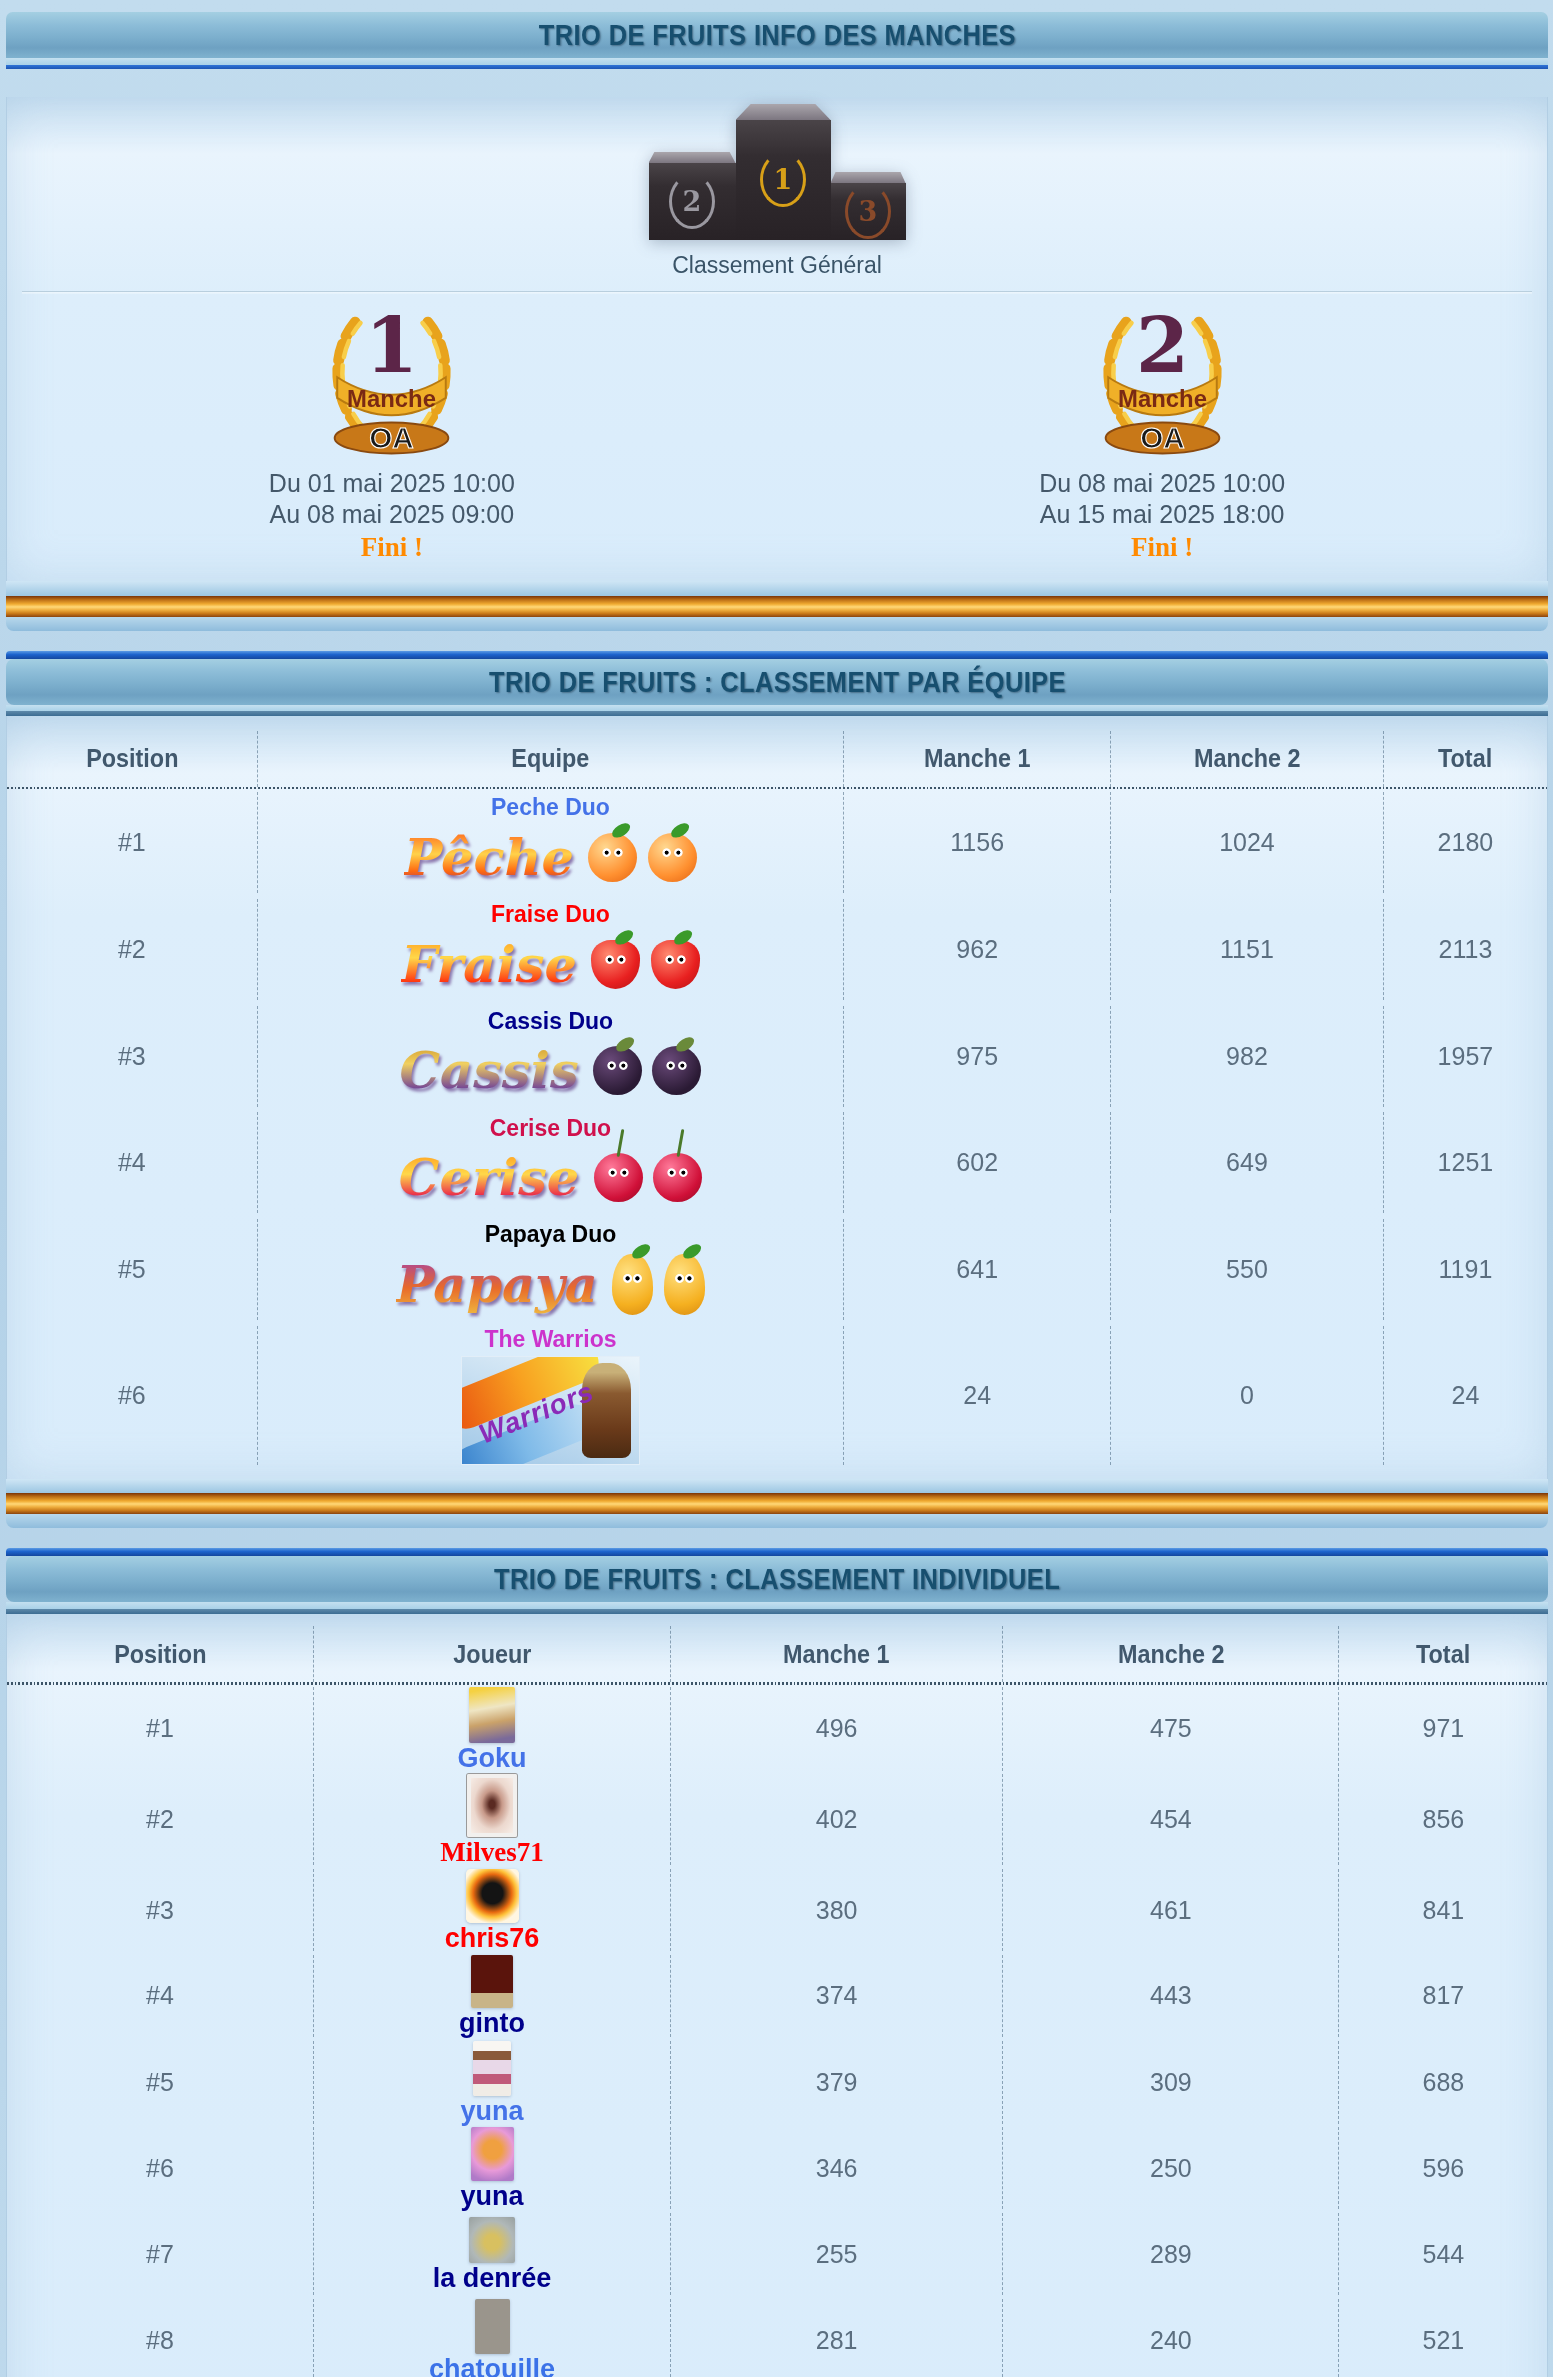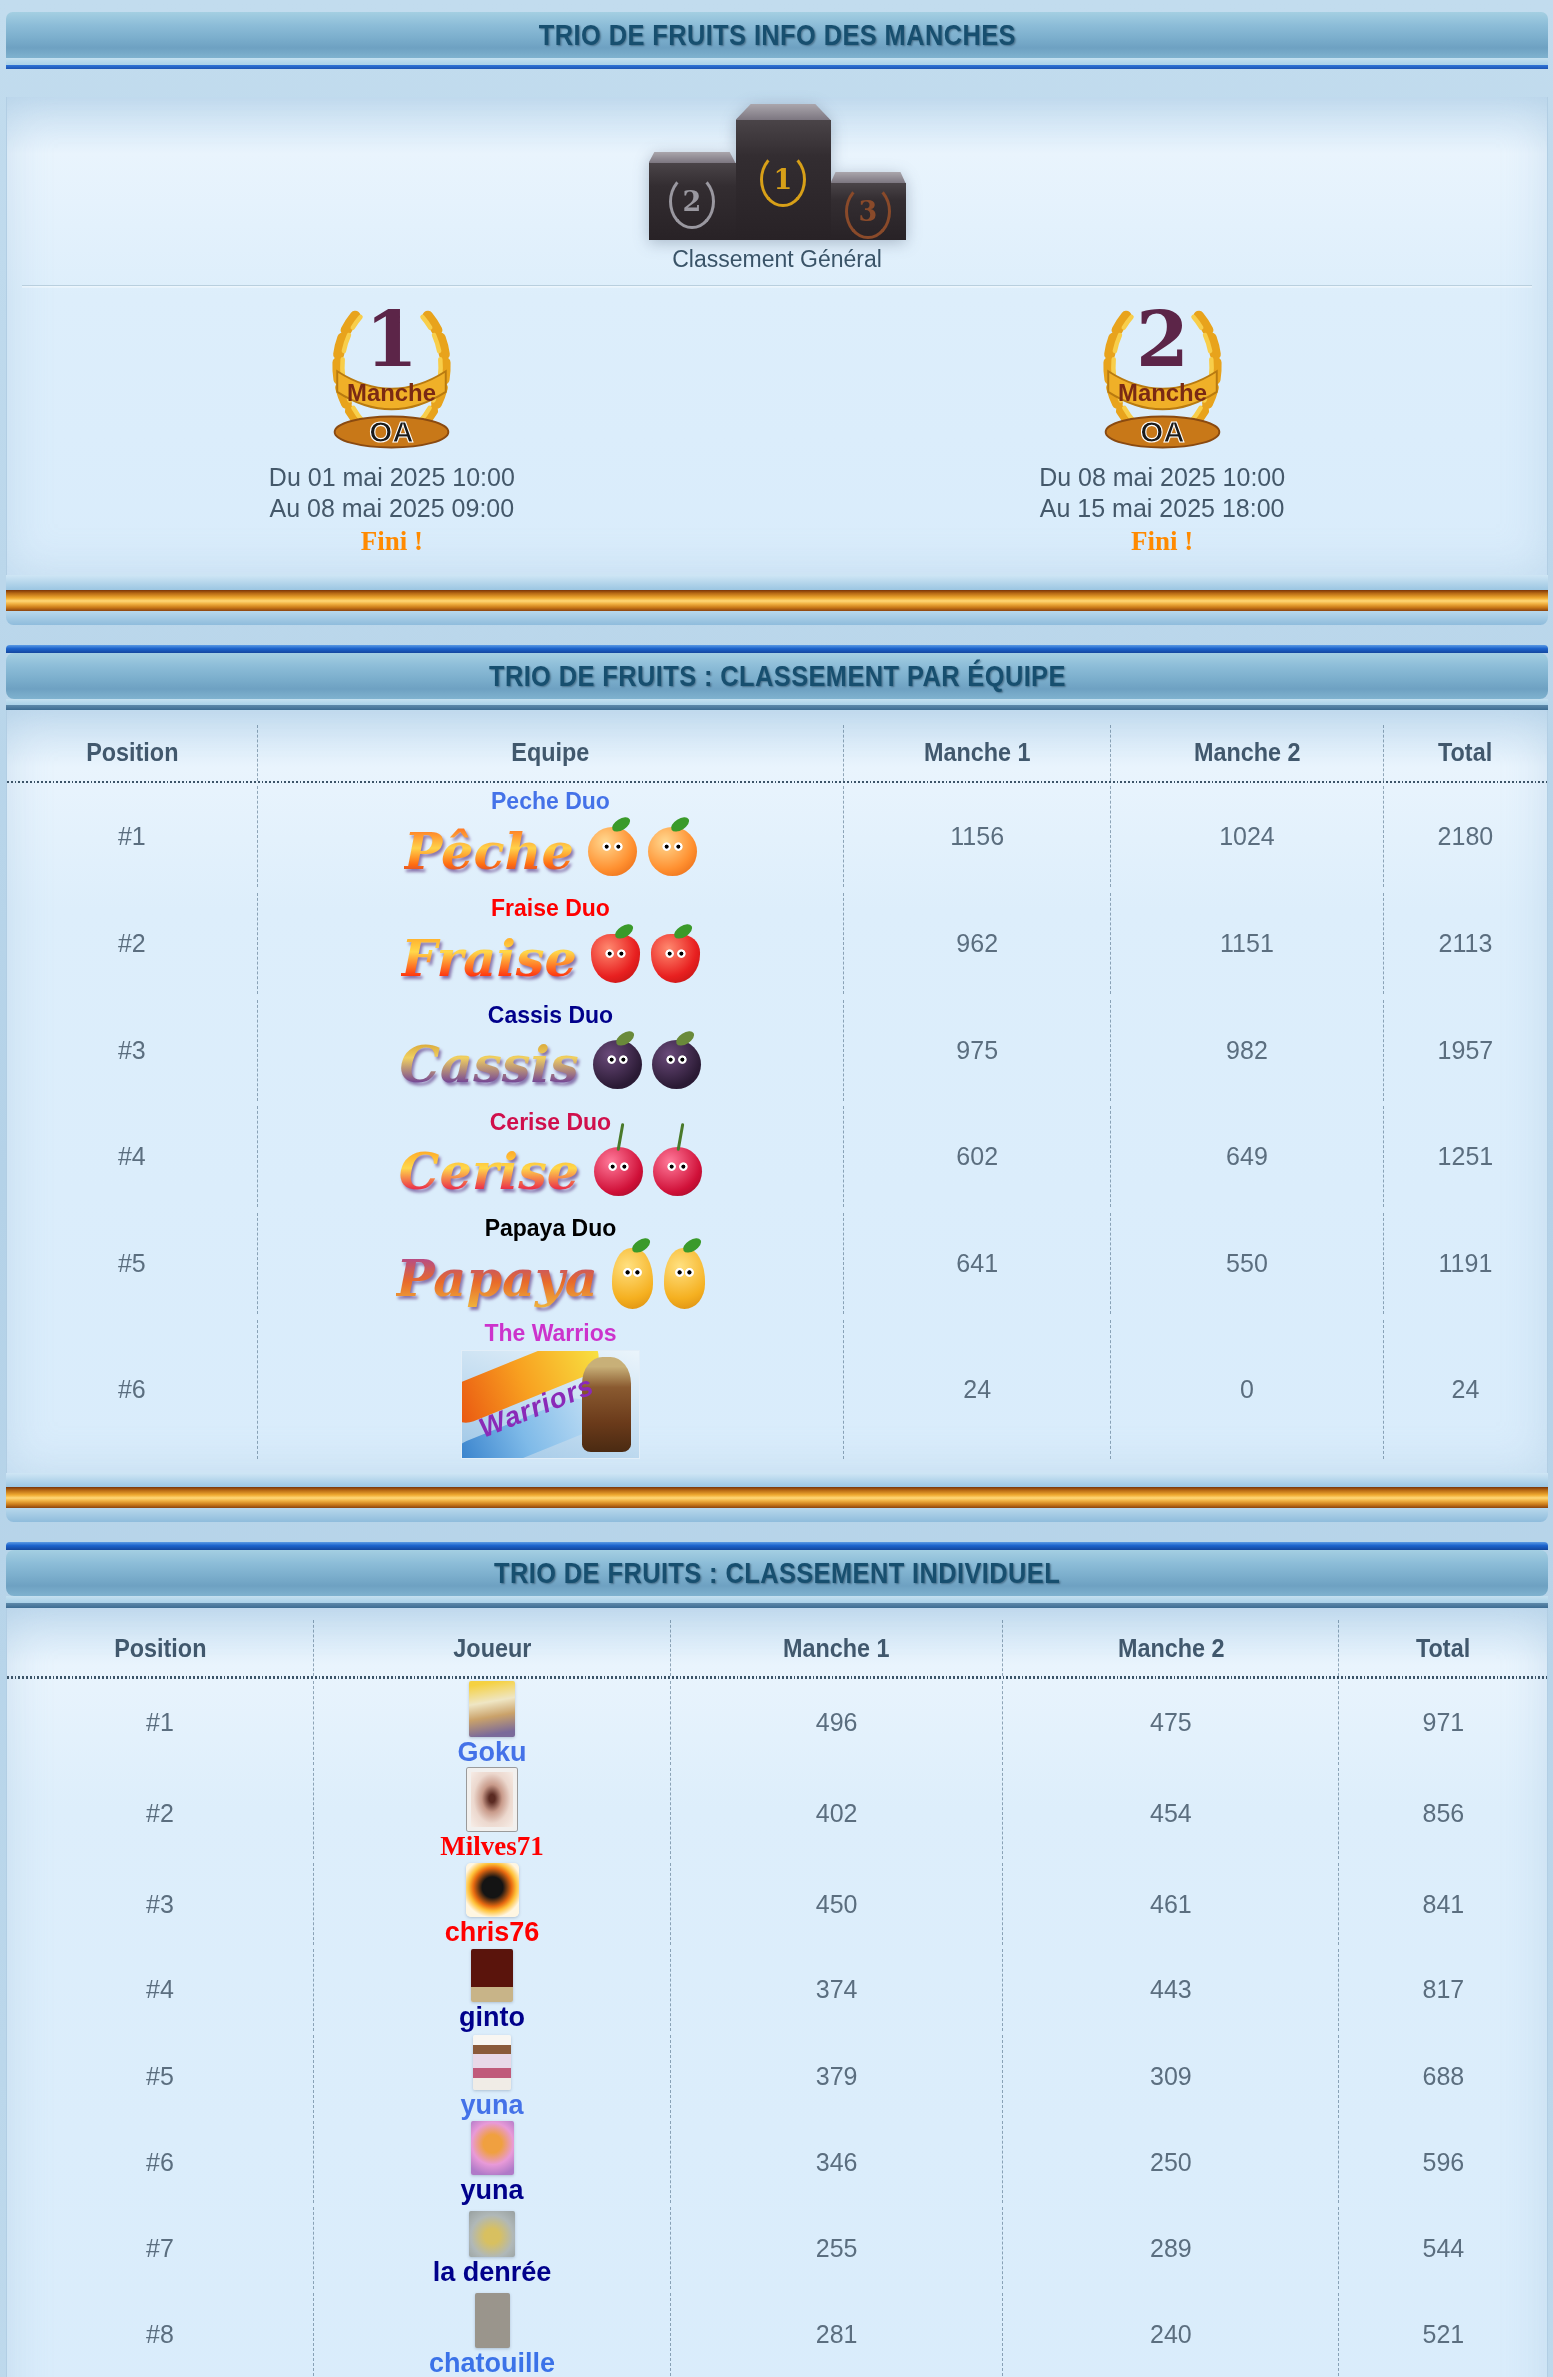--- a/index.html
+++ b/index.html
@@ -44,21 +44,21 @@
   .pod::before{content:"";position:absolute;top:-11.4px;left:0;right:0;height:11.4px;
     background:linear-gradient(180deg,#aaa6ac,#7c7680);clip-path:polygon(7% 0,93% 0,100% 100%,0 100%);}
   .pod-1{width:95px;height:120px;z-index:2;}
   .pod-1::before{height:16px;top:-16px;clip-path:polygon(16% 0,84% 0,100% 100%,0 100%);}
   .pod-2{width:87px;height:77px;}
   .pod-3{width:75px;height:57px;}
   .laurel{display:flex;align-items:center;justify-content:center;width:40px;height:49px;
     border:3.3px solid currentColor;border-top-color:transparent;border-radius:50%;
     font-size:27px;font-weight:bold;font-family:"DejaVu Serif",serif;}
   .gold{color:#d8a018;} .silver{color:#9a98a0;} .bronze{color:#8a4a2a;}
-  .podium-caption{text-align:center;margin-top:6px;font-size:23px;color:#3a5468;}
+  .podium-caption{text-align:center;margin-top:12px;font-size:23px;color:#3a5468;}
   .info-hr{border:none;border-top:1.4px solid #b9cfde;box-shadow:0 1.4px 0 rgba(255,255,255,.7);width:98%;margin:12.4px auto 4.8px;}
   .badges{display:flex;margin-top:8.6px;}
   .manche-cell{width:50%;display:flex;flex-direction:column;align-items:center;}
   .badge{width:143px;height:155px;}
   .badge .branch{fill:none;stroke:#e8a31c;stroke-width:17;stroke-linecap:round;stroke-dasharray:26 13;}
   .badge .branch2{fill:none;stroke:#f8ce4a;stroke-width:7;stroke-linecap:round;stroke-dasharray:26 13;}
   .badge-num{font-family:"DejaVu Serif",serif;font-size:118px;font-weight:bold;fill:#5c2548;}
   .badge-banner-text{font-size:37px;font-weight:bold;fill:#7a2a14;}
   .badge-oa{font-size:46px;font-weight:bold;fill:#1a1a1a;stroke:#ffffff;stroke-width:1.6;}
   .manche-dates{margin-top:12.4px;text-align:center;}
@@ -377,21 +377,21 @@
             <div class="cell num-cell">402</div>
             <div class="cell num-cell">454</div>
             <div class="cell num-cell">856</div>
           </div>
           <div class="grid indiv-grid indiv-row">
             <div class="cell pos-cell">#3</div>
             <div class="cell">
               <div class="avatar av-flame-silhouette"></div>
               <a class="player-name" style="color: rgb(255, 0, 0);">chris76</a>
             </div>
-            <div class="cell num-cell">450</div>
+            <div class="cell num-cell">380</div>
             <div class="cell num-cell">461</div>
             <div class="cell num-cell">841</div>
           </div>
           <div class="grid indiv-grid indiv-row">
             <div class="cell pos-cell">#4</div>
             <div class="cell">
               <div class="avatar av-ginto-poster"></div>
               <a class="player-name" style="color: rgb(0, 0, 139);">ginto</a>
             </div>
             <div class="cell num-cell">374</div>

